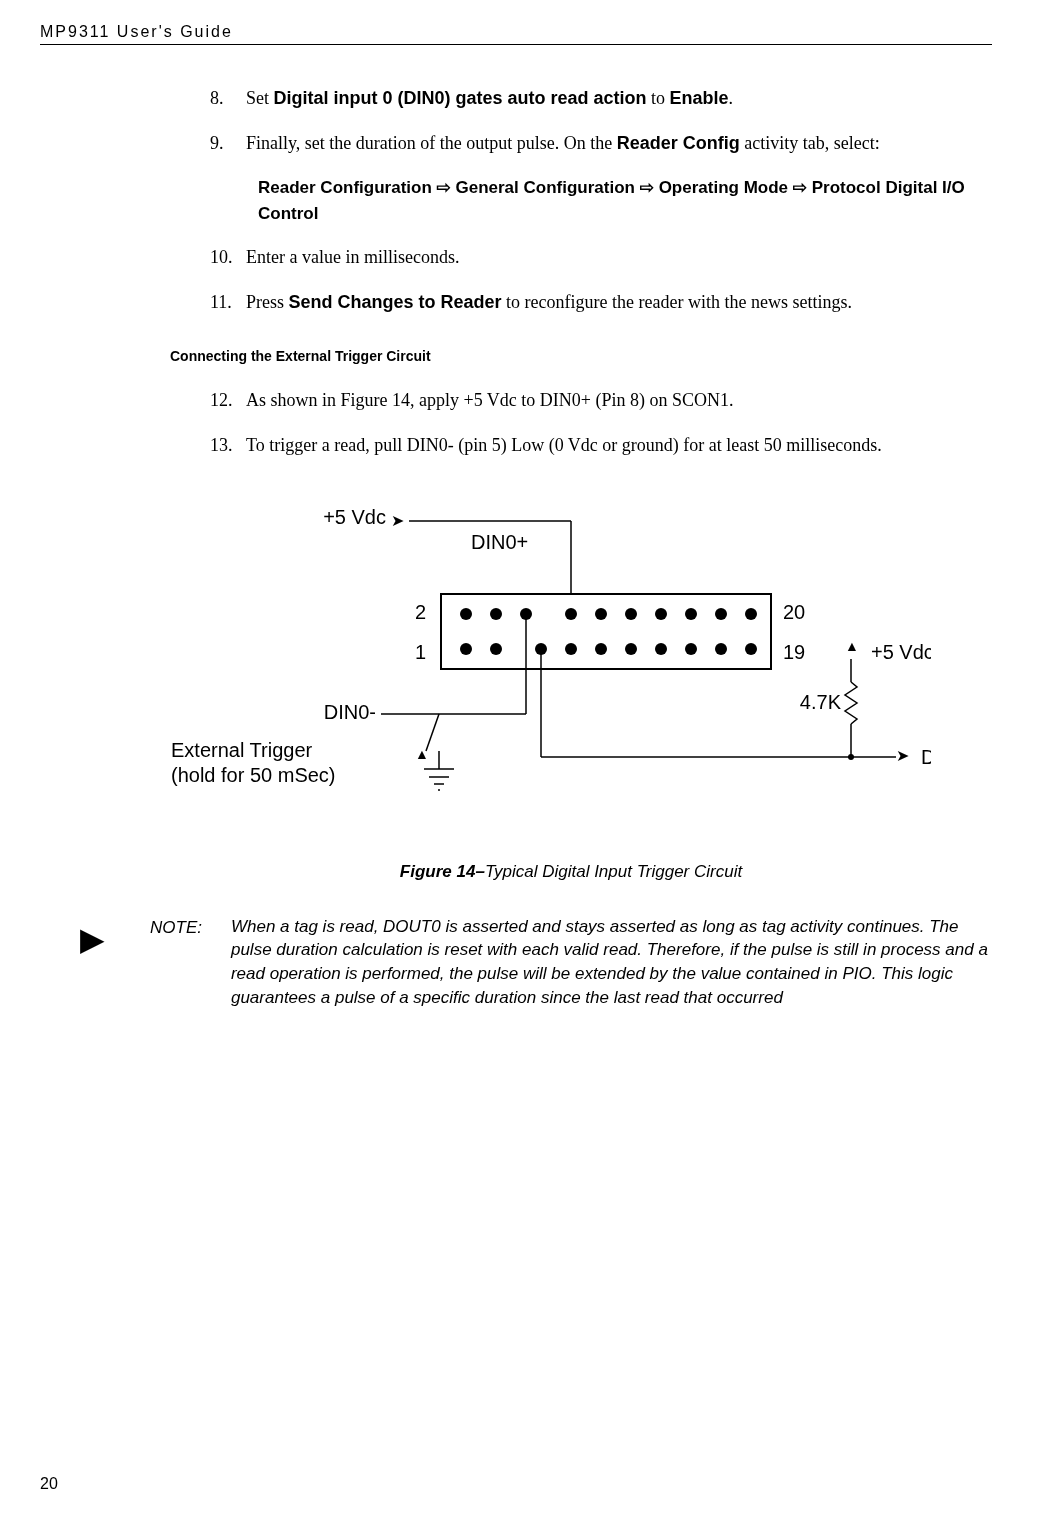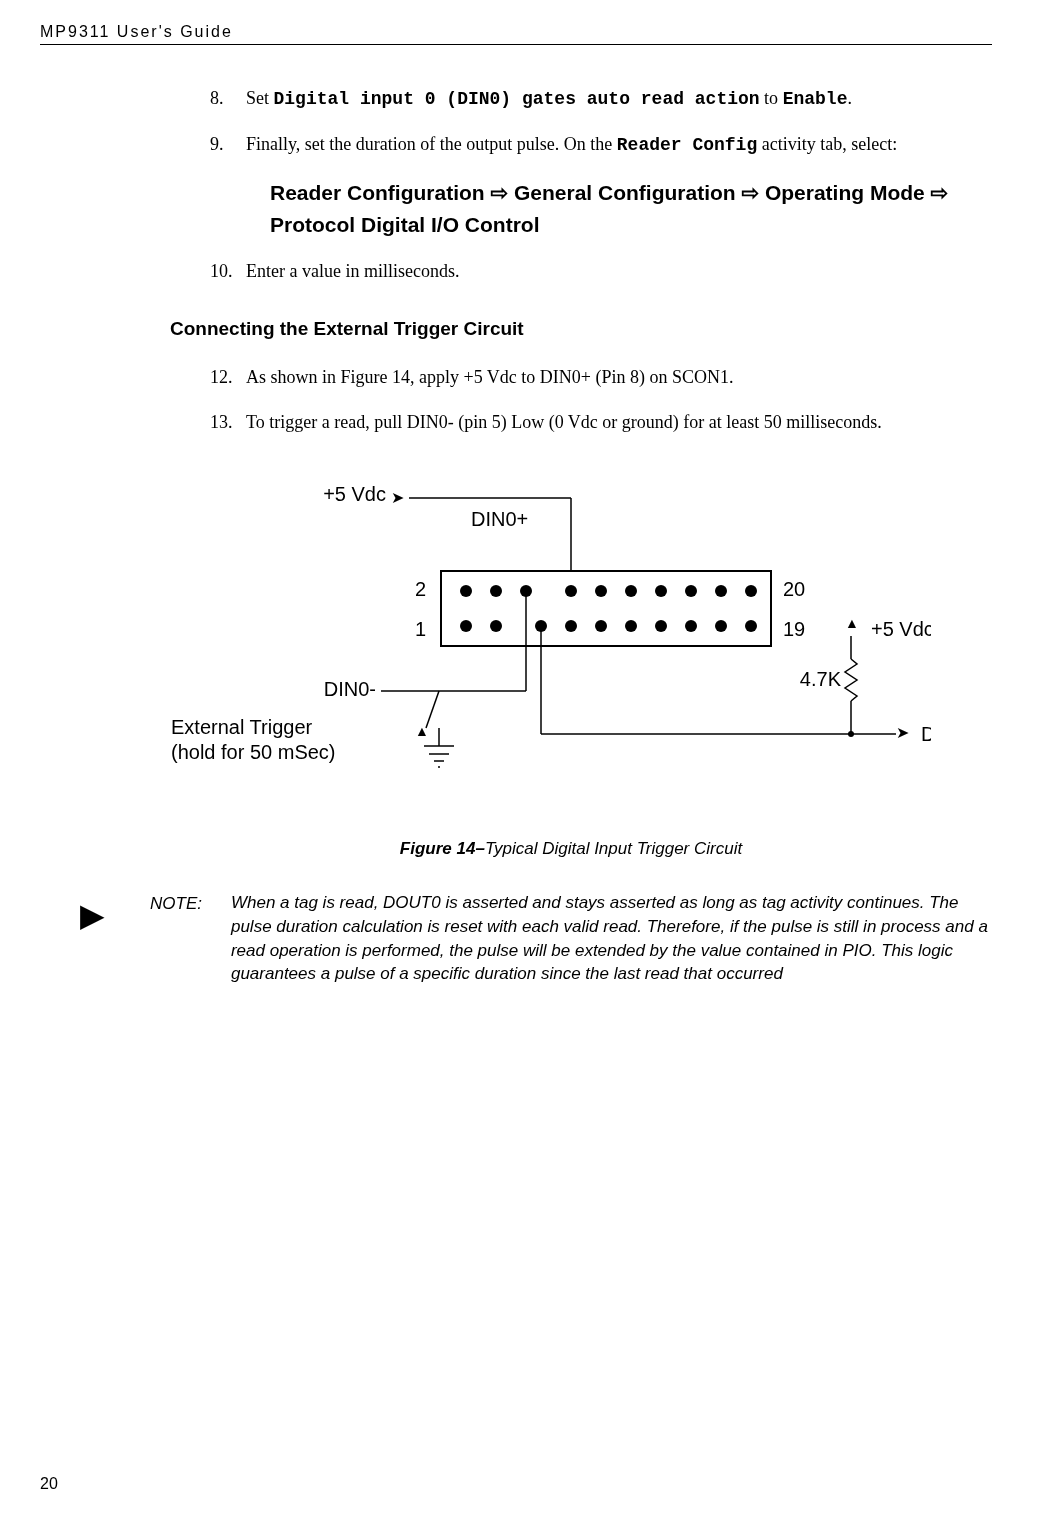--- a/index.html
+++ b/index.html
@@ -31,33 +31,33 @@
       display: flex;
     }
     .list-num {
       width: 36px;
       flex-shrink: 0;
     }
     .list-text {
       flex: 1;
     }
     .indent {
-      margin-left: 60px;
-      font-family: Arial, sans-serif;
-      font-weight: bold;
-      font-size: 21px;
+      margin-left: 48px;
+      font-family: Arial, sans-serif;
+      font-weight: bold;
+      font-size: 17px;
       margin-top: 10px;
       margin-bottom: 18px;
     }
     .arrow {
       font-family: Arial, sans-serif;
     }
     h2 {
       font-family: Arial, sans-serif;
-      font-size: 19px;
+      font-size: 14px;
       font-weight: bold;
       margin-left: -40px;
       margin-top: 30px;
       margin-bottom: 20px;
     }
     .figure-container {
       margin: 40px 0 30px -120px;
       display: flex;
       justify-content: center;
     }
@@ -97,21 +97,21 @@
     }
     .note-text {
       font-family: Arial, sans-serif;
       font-style: italic;
       font-size: 17px;
       line-height: 1.4;
       margin-left: 21px;
     }
     .bold {
       font-weight: bold;
-      font-family: Liberation Mono, monospace;
+      font-family: Liberation Sans, sans-serif;
     }
     .page-num {
       position: fixed;
       bottom: 20px;
       left: 40px;
       font-family: Verdana, Arial, sans-serif;
       font-size: 16px;
     }
     svg text {
       font-family: Arial, sans-serif;
@@ -140,20 +140,26 @@
 
   <div class="indent">
     <span>Reader Configuration </span><span class="arrow">⇨</span><span> General Configuration  </span><span class="arrow">⇨</span><span>  Operating Mode  </span><span class="arrow">⇨</span><span> Protocol Digital I/O Control</span>
   </div>
 
   <div class="list-item">
     <div class="list-num">10.</div>
     <div class="list-text">Enter a value in milliseconds.</div>
   </div>
 
+  <div class="list-item">
+    <div class="list-num">11.</div>
+    <div class="list-text">
+      <span>Press </span><span class="bold">Send Changes to Reader</span><span> to reconfigure the reader with the news settings.</span>
+    </div>
+  </div>
 
   <h2>Connecting the External Trigger Circuit</h2>
 
   <div class="list-item">
     <div class="list-num">12.</div>
     <div class="list-text">As shown in Figure 14, apply +5 Vdc to DIN0+ (Pin 8) on SCON1.</div>
   </div>
 
   <div class="list-item">
     <div class="list-num">13.</div>

